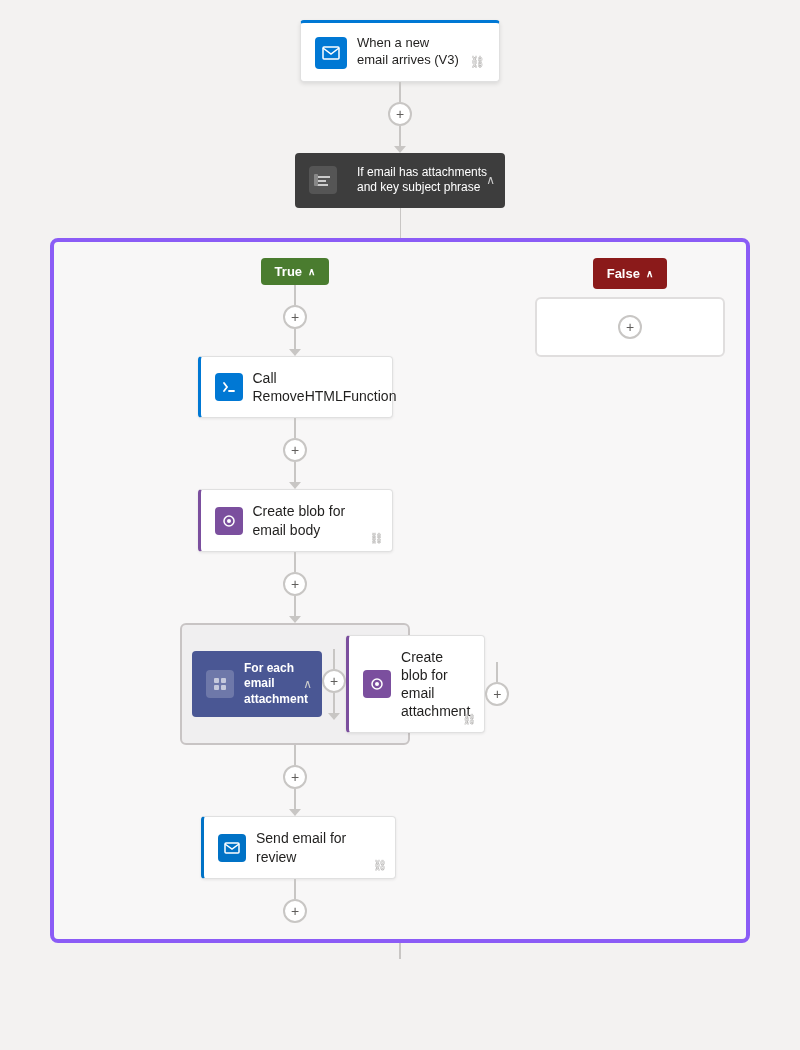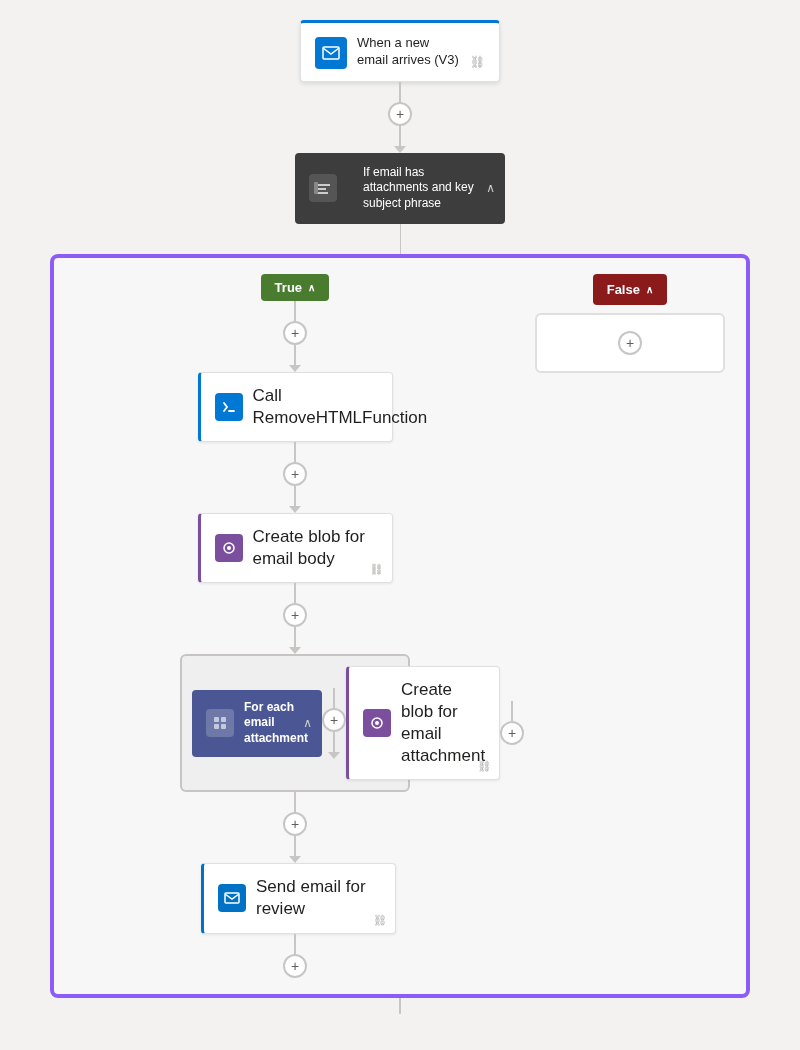--- a/index.html
+++ b/index.html
@@ -86,21 +86,21 @@
     }
 
     
     .condition-card {
       background: #3d3d3d;
       border-radius: 4px;
       width: 210px;
       padding: 12px 14px;
       display: flex;
       align-items: center;
-      gap: 26px;
+      gap: 20px;
       color: white;
       position: relative;
     }
 
     .condition-icon {
       width: 28px;
       height: 28px;
       background: #555;
       border-radius: 4px;
       display: flex;
@@ -218,21 +218,21 @@
       font-size: 14px;
       flex-shrink: 0;
       color: white;
     }
 
     .action-icon.blue { background: #0078d4; }
     .action-icon.purple { background: #7b4f9e; }
     .action-icon.outlook { background: #0072c6; }
 
     .action-label {
-      font-size: 17px;
+      font-size: 14px;
       font-weight: 500;
       color: #201f1e;
       line-height: 1.3;
     }
 
     .card-link {
       position: absolute;
       bottom: 6px;
       right: 8px;
       color: #a19f9d;

